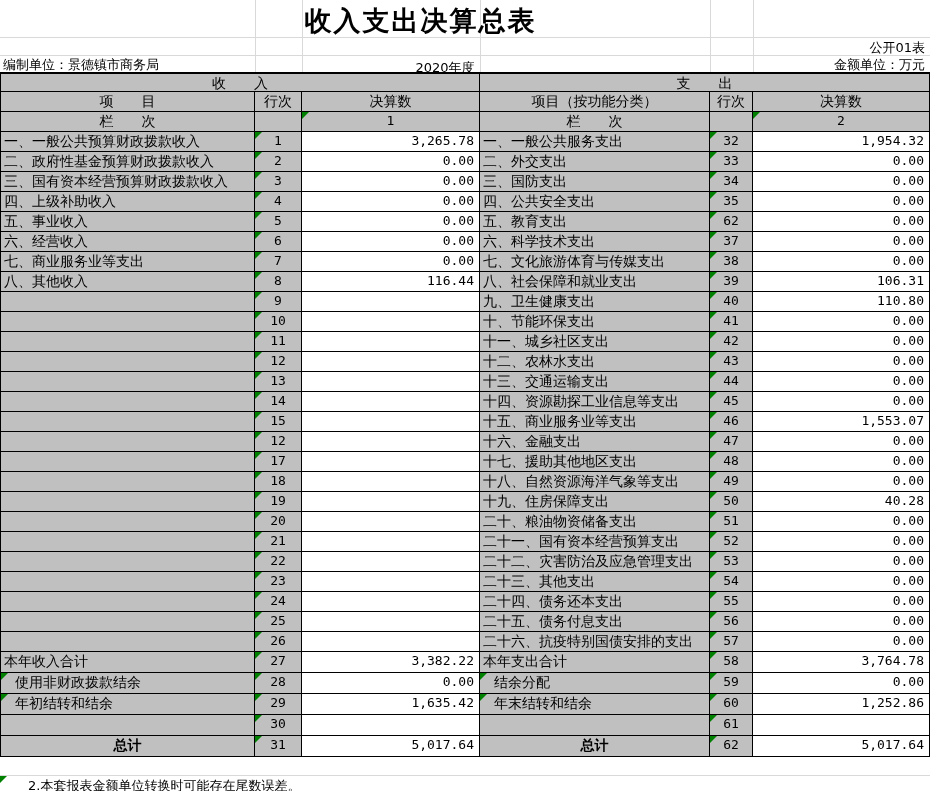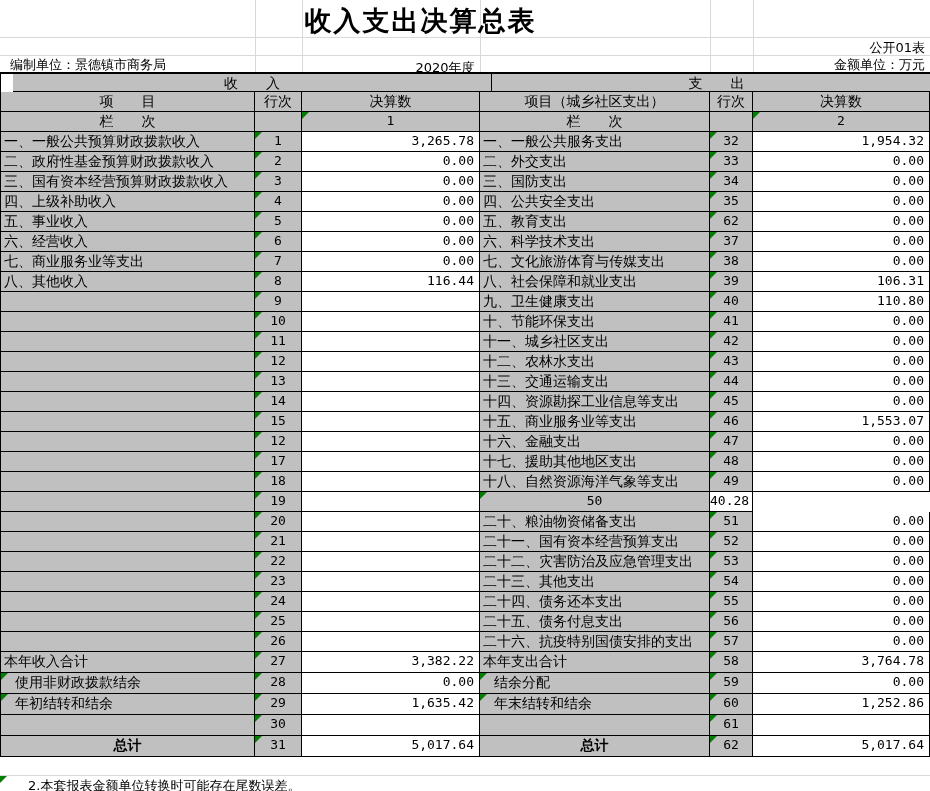--- a/index.html
+++ b/index.html
@@ -5,28 +5,28 @@
   html,body{margin:0;padding:0;background:#fff;}
   .page{position:relative;width:930px;height:791px;overflow:hidden;background:#fff;
         font-family:"DejaVu Sans",sans-serif;color:#000;}
   
   .gl-h{position:absolute;left:0;width:930px;height:1px;background:#d9d9d9;}
   .gl-v{position:absolute;top:0;width:1px;height:72px;background:#d9d9d9;}
   
   .title{position:absolute;top:3px;left:0;width:777px;text-align:center;
          font-size:27px;font-weight:bold;letter-spacing:2px;padding-left:32px;}
   .meta-sheet{position:absolute;top:39px;left:0;width:925px;text-align:right;font-size:13px;}
-  .meta-unit{position:absolute;top:56px;left:3px;font-size:13px;margin-left:7px;}
+  .meta-unit{position:absolute;top:56px;left:3px;font-size:13px;}
   .meta-year{position:absolute;top:59px;left:302px;width:286px;text-align:center;font-size:13px;}
   .meta-amount{position:absolute;top:56px;left:0;width:925px;text-align:right;font-size:13px;}
   
   .table{position:absolute;top:72px;left:0;width:930px;
          border-top:2px solid #000;border-left:1px solid #000;background:#fff;}
   .trow{display:grid;grid-template-columns:254px 47px 178px 230px 43px 177px;height:20px;}
-  .trow.hA{height:18px;padding-left:12px;}
+  .trow.hA{height:18px;}
   .trow.tall{height:21px;}
   .cell{position:relative;box-sizing:border-box;border-right:1px solid #000;border-bottom:1px solid #000;
         font-size:14px;line-height:18px;white-space:nowrap;overflow:hidden;}
   .gray{background:#c0c0c0;}
   .white{background:#fff;}
   .center{text-align:center;}
   .lab{padding-left:3px;}
   .lab.indent{padding-left:14px;}
   .lab.total{text-align:center;font-weight:bold;padding-left:0;}
   .num{text-align:center;font-family:"DejaVu Sans Mono",monospace;font-size:13px;}
@@ -64,21 +64,21 @@
 
     <div class="trow hA">
       <div class="cell gray center spanL">收　　入</div>
       <div class="cell gray center spanR">支　　出</div>
     </div>
 
     <div class="trow">
       <div class="cell gray center">项　　目</div>
       <div class="cell gray center">行次</div>
       <div class="cell gray center">决算数</div>
-      <div class="cell gray center">项目（城乡社区支出）</div>
+      <div class="cell gray center">项目（按功能分类）</div>
       <div class="cell gray center">行次</div>
       <div class="cell gray center">决算数</div>
     </div>
 
     <div class="trow">
       <div class="cell gray center">栏　　次</div>
       <div class="cell gray"></div>
       <div class="cell gray num">
         <i class="tri"></i>
         <span>1</span>
@@ -233,20 +233,21 @@
           <div class="cell num gray"><i class="tri"></i><span>18</span></div>
           <div class="cell val white"><span></span></div>
           <div class="cell lab gray"><span>十八、自然资源海洋气象等支出</span></div>
           <div class="cell num gray"><i class="tri"></i><span>49</span></div>
           <div class="cell val white"><span>0.00</span></div>
         </div>
         <div class="trow">
           <div class="cell lab gray"><span></span></div>
           <div class="cell num gray"><i class="tri"></i><span>19</span></div>
           <div class="cell val white"><span></span></div>
+          <div class="cell lab gray"><span>十九、住房保障支出</span></div>
           <div class="cell num gray"><i class="tri"></i><span>50</span></div>
           <div class="cell val white"><span>40.28</span></div>
         </div>
         <div class="trow">
           <div class="cell lab gray"><span></span></div>
           <div class="cell num gray"><i class="tri"></i><span>20</span></div>
           <div class="cell val white"><span></span></div>
           <div class="cell lab gray"><span>二十、粮油物资储备支出</span></div>
           <div class="cell num gray"><i class="tri"></i><span>51</span></div>
           <div class="cell val white"><span>0.00</span></div>

